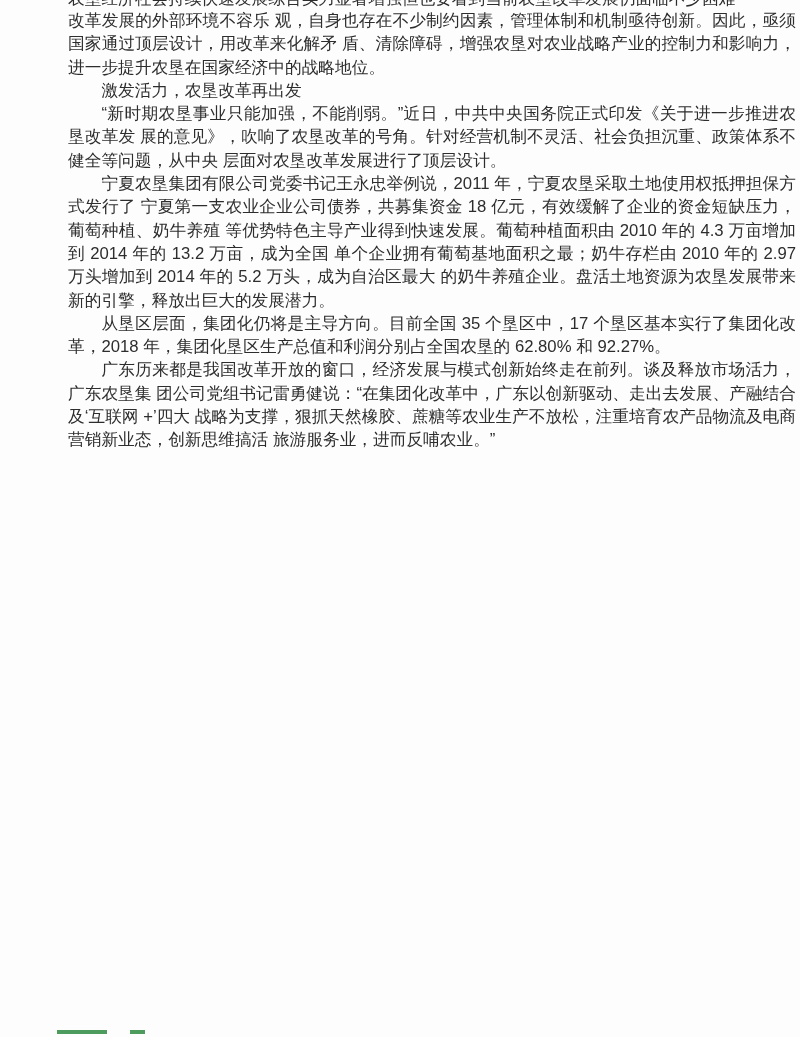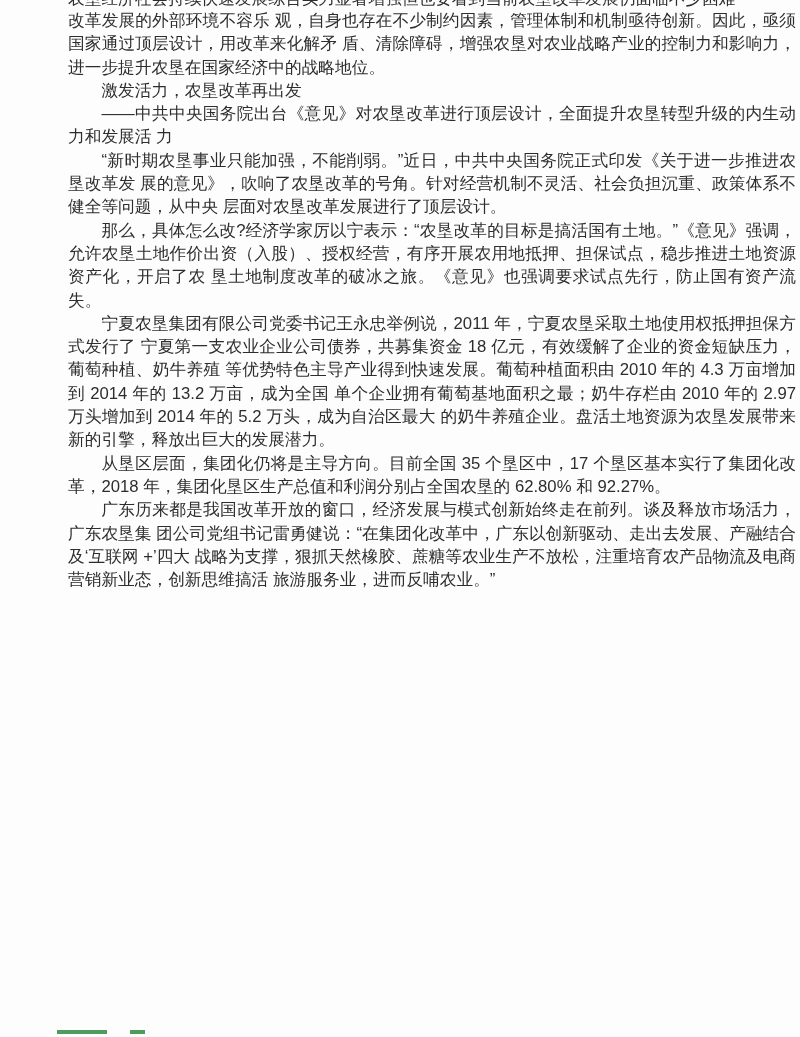--- a/index.html
+++ b/index.html
@@ -67,23 +67,21 @@
 
 <div class="page">
   <div class="doc">
 
     <div class="clipped-top">
       <span class="clip-inner">农垦经济社会持续快速发展综合实力显著增强但也要看到当前农垦改革发展仍面临不少困难</span>
     </div>
 
     <p class="para no-indent">改革发展的外部环境不容乐 观，自身也存在不少制约因素，管理体制和机制亟待创新。因此，亟须国家通过顶层设计，用改革来化解矛 盾、清除障碍，增强农垦对农业战略产业的控制力和影响力，进一步提升农垦在国家经济中的战略地位。</p>
     <p class="para">激发活力，农垦改革再出发</p>
-    <p class="para">——中共中央国务院出台《意见》对农垦改革进行顶层设计，全面提升农垦转型升级的内生动力和发展活 力</p>
     <p class="para">“新时期农垦事业只能加强，不能削弱。”近日，中共中央国务院正式印发《关于进一步推进农垦改革发 展的意见》，吹响了农垦改革的号角。针对经营机制不灵活、社会负担沉重、政策体系不健全等问题，从中央 层面对农垦改革发展进行了顶层设计。</p>
-    <p class="para">那么，具体怎么改?经济学家厉以宁表示：“农垦改革的目标是搞活国有土地。”《意见》强调，允许农垦土地作价出资（入股）、授权经营，有序开展农用地抵押、担保试点，稳步推进土地资源资产化，开启了农 垦土地制度改革的破冰之旅。《意见》也强调要求试点先行，防止国有资产流失。</p>
     <p class="para">宁夏农垦集团有限公司党委书记王永忠举例说，2011 年，宁夏农垦采取土地使用权抵押担保方式发行了 宁夏第一支农业企业公司债券，共募集资金 18 亿元，有效缓解了企业的资金短缺压力，葡萄种植、奶牛养殖 等优势特色主导产业得到快速发展。葡萄种植面积由 2010 年的 4.3 万亩增加到 2014 年的 13.2 万亩，成为全国 单个企业拥有葡萄基地面积之最；奶牛存栏由 2010 年的 2.97 万头增加到 2014 年的 5.2 万头，成为自治区最大 的奶牛养殖企业。盘活土地资源为农垦发展带来新的引擎，释放出巨大的发展潜力。</p>
     <p class="para">从垦区层面，集团化仍将是主导方向。目前全国 35 个垦区中，17 个垦区基本实行了集团化改革，2018 年，集团化垦区生产总值和利润分别占全国农垦的 62.80% 和 92.27%。</p>
     <p class="para">广东历来都是我国改革开放的窗口，经济发展与模式创新始终走在前列。谈及释放市场活力，广东农垦集 团公司党组书记雷勇健说：“在集团化改革中，广东以创新驱动、走出去发展、产融结合及‘互联网 +’四大 战略为支撑，狠抓天然橡胶、蔗糖等农业生产不放松，注重培育农产品物流及电商营销新业态，创新思维搞活 旅游服务业，进而反哺农业。”</p>
   </div>
 
   <div class="green-bar large" style="background-color: rgb(77, 156, 94);"></div>
   <div class="green-bar small" style="background-color: rgb(77, 156, 94);"></div>
 </div>
 
 </body></html>

